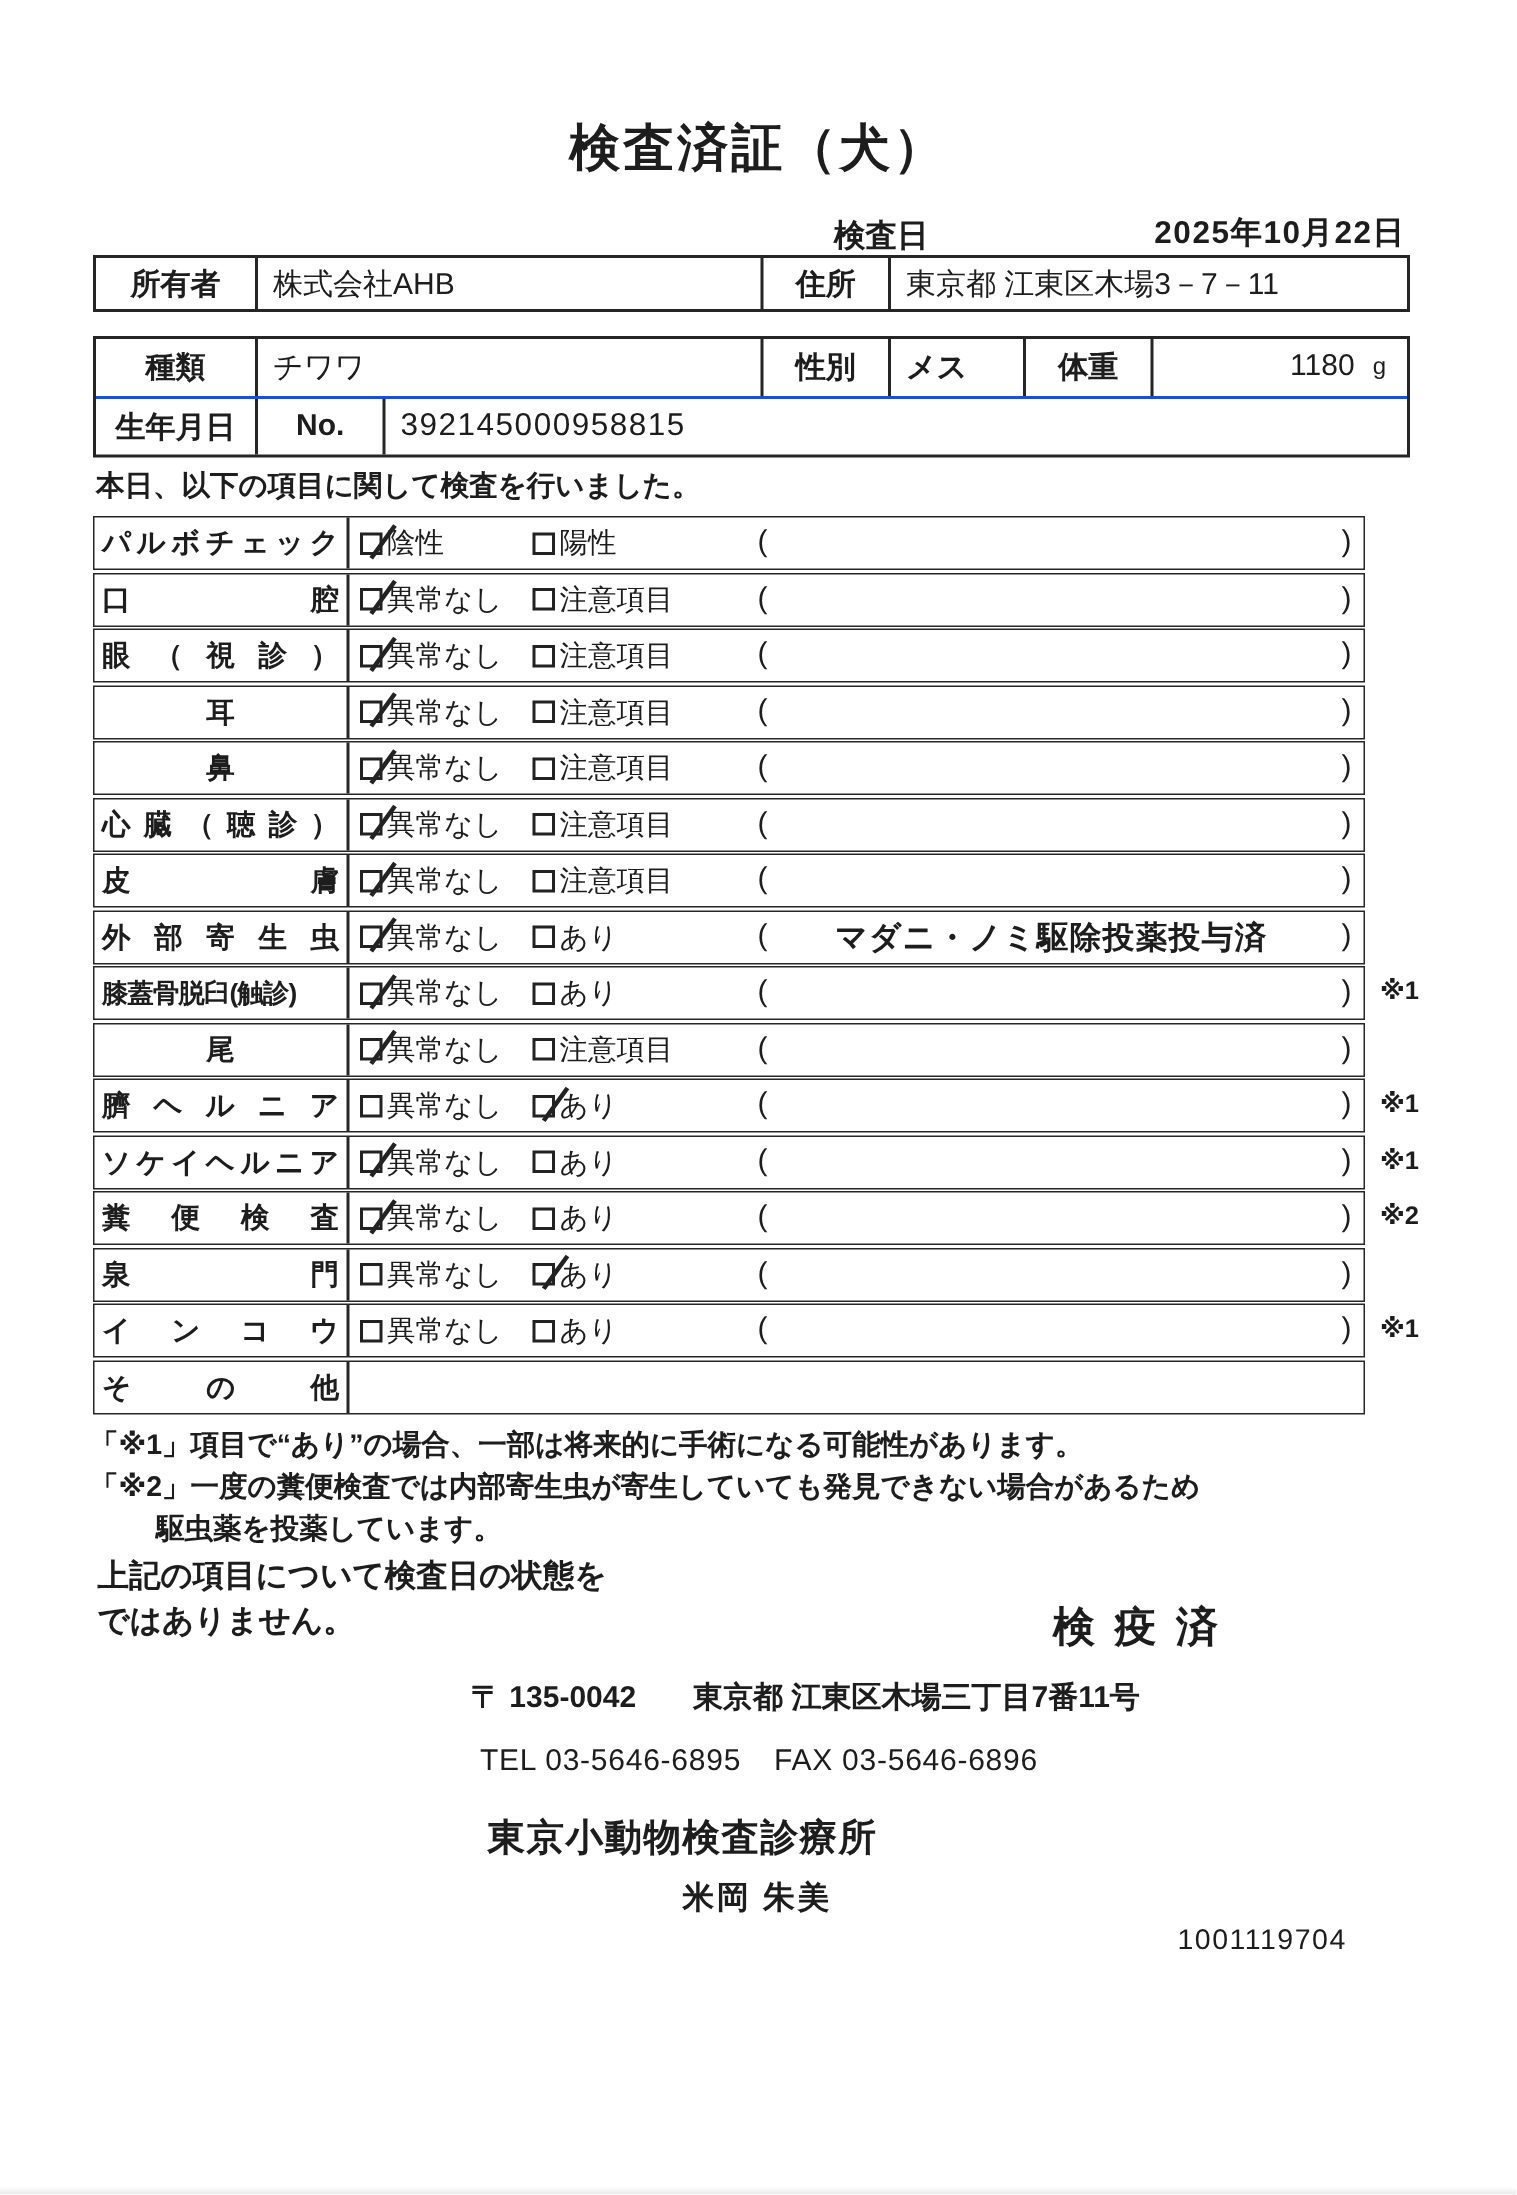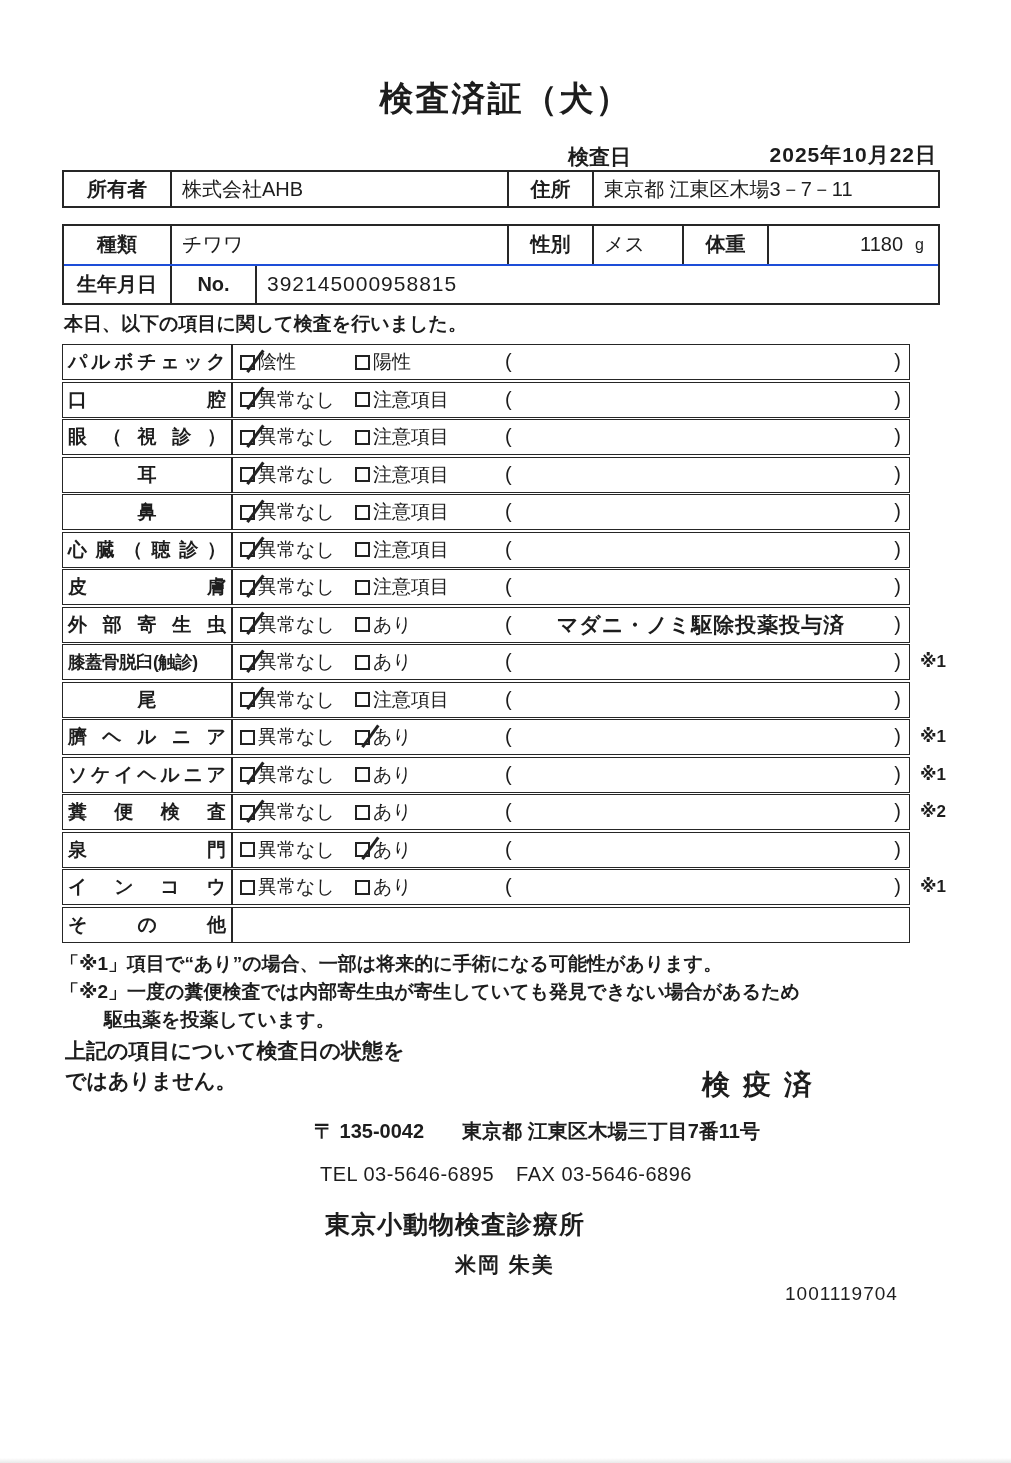--- a/index.html
+++ b/index.html
@@ -9,36 +9,36 @@
     font-family:"Liberation Sans","DejaVu Sans",sans-serif;
     color:#1d1d1d;
   }
   .abs { position:absolute; }
 
   
   .title { top:76px; left:0; width:100%; text-align:center;
     font-size:34px; font-weight:600; letter-spacing:2px; }
 
   
-  .insp-label { top:143px; left:568px; font-size:21px; font-weight:600; }
+  .insp-label { top:143px; left:556px; font-size:21px; font-weight:600; }
   .insp-date  { top:141px; right:74px; font-size:21px; font-weight:600; letter-spacing:1px; }
 
   
   .htable { left:62px; width:878px; border:2px solid #262626; display:flex; flex-direction:column; }
   .ht-owner { top:170px; height:38px; }
   .ht-animal { top:224px; height:81px; }
   .hrow { display:flex; flex:1; min-height:0; }
   .hrow + .hrow { border-top:2px solid #1d4ed8; }
   .hcell { display:flex; align-items:center; font-size:20px; padding:0 10px; overflow:hidden; white-space:nowrap; }
   .hcell + .hcell { border-left:2px solid #262626; }
   .hc-label { justify-content:center; font-weight:600; padding:0 4px; }
   .w-label { width:106px; flex:none; }
   .w-val1  { width:337px; flex:none; }
   .w-lab2  { width:85px;  flex:none; }
-  .w-sex   { width:90px;  flex:none; }
+  .w-sex   { width:90px;  flex:none;font-weight:bold; }
   .w-wlab  { width:85px;  flex:none; }
   .hc-flex { flex:1; }
   .weight-val { justify-content:flex-end; font-size:20px; }
   .unit { font-size:16px; margin-left:12px; margin-right:4px; }
   .no-val { font-size:21px; letter-spacing:1px; }
 
   
   .intro { top:311px; left:64px; font-size:19px; font-weight:600; }
 
   

